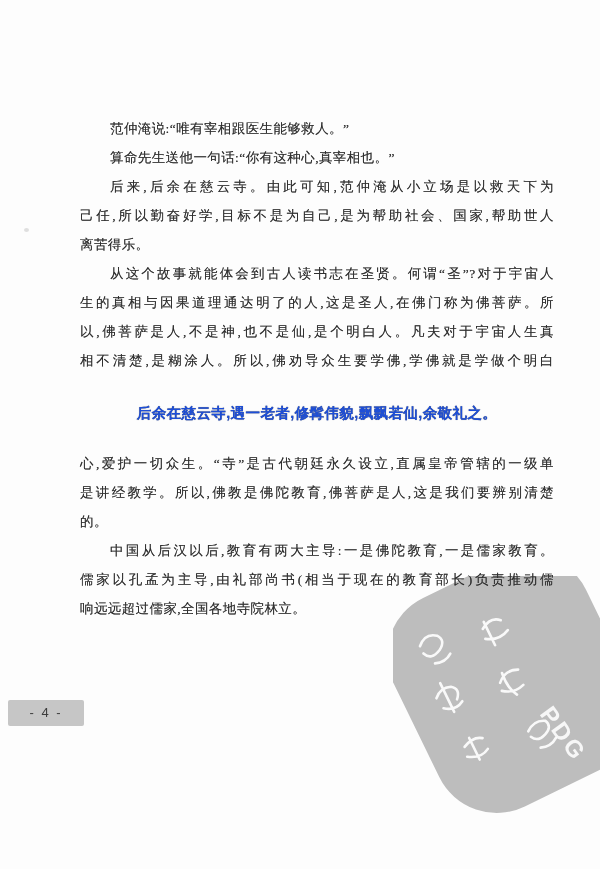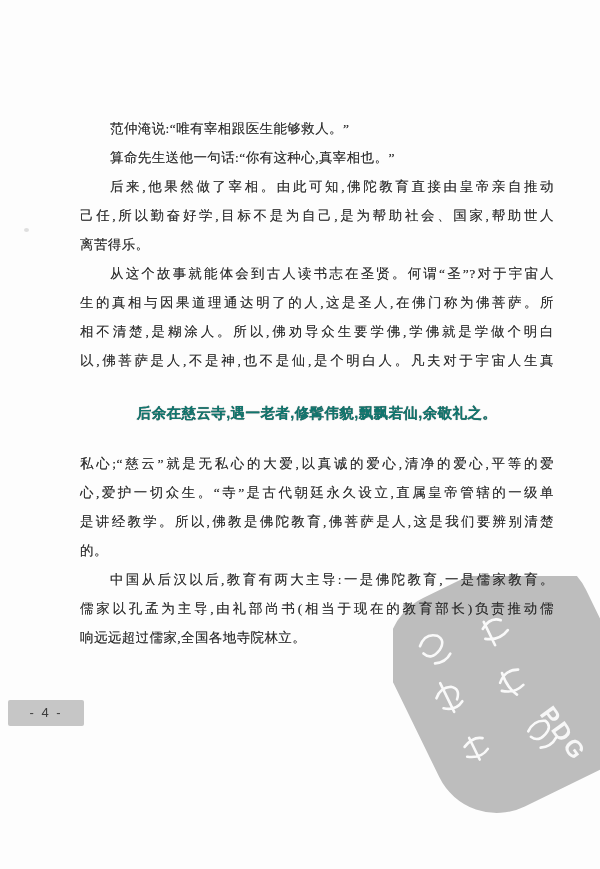--- a/index.html
+++ b/index.html
@@ -29,21 +29,21 @@
     white-space:normal;
     text-align:justify;
     text-align-last:justify;
     text-justify:inter-character;
   }
   .line.indent{ text-indent:30px; }
   .line.heading{
     font-family:"Liberation Sans","DejaVu Sans",sans-serif;
     font-weight:700;
     font-size:14.5px;
-    color:#0f766e;
+    color:#1d4ed8;
     text-align:center;
     text-shadow:0 0 .7px rgba(0,0,0,.7);
     margin:24px 0 21px 0;
     white-space:nowrap;
   }
   .page-number-badge{
     position:absolute;
     left:8px;top:700px;
     width:76px;height:26px;
     background:#c6c6c6;
@@ -92,29 +92,28 @@
           <path d="M116 158 q10 -8 20 -2 q4 8 -6 12 q-10 4 -14 -4 m4 14 q10 4 18 -2"></path>
         </g>
       </g>
       <text x="146" y="138" transform="rotate(54 146 138)" font-family="Liberation Sans, DejaVu Sans, sans-serif" font-size="24" font-weight="bold" letter-spacing="3" fill="#ffffff" opacity="0.88">PDG</text>
     </svg>
   </div>
 
   <div class="text-block">
       <div class="line indent">范仲淹说:“唯有宰相跟医生能够救人。”</div>
       <div class="line indent">算命先生送他一句话:“你有这种心,真宰相也。”</div>
-      <div class="line indent fill">后来,他果然做了宰相。由此可知,佛陀教育直接由皇帝亲自推动</div>
+      <div class="line indent fill">后来,后余在慈云寺。由此可知,范仲淹从小立场是以救天下为</div>
       <div class="line fill">己任,所以勤奋好学,目标不是为自己,是为帮助社会、国家,帮助世人</div>
       <div class="line">离苦得乐。</div>
       <div class="line indent fill">从这个故事就能体会到古人读书志在圣贤。何谓“圣”?对于宇宙人</div>
       <div class="line fill">生的真相与因果道理通达明了的人,这是圣人,在佛门称为佛菩萨。所</div>
+      <div class="line fill">以,佛菩萨是人,不是神,也不是仙,是个明白人。凡夫对于宇宙人生真</div>
       <div class="line fill">相不清楚,是糊涂人。所以,佛劝导众生要学佛,学佛就是学做个明白</div>
-      <div class="line fill">以,佛菩萨是人,不是神,也不是仙,是个明白人。凡夫对于宇宙人生真</div>
       <div class="line heading">后余在慈云寺,遇一老者,修髯伟貌,飘飘若仙,余敬礼之。</div>
-      <div class="line fill">私心;“慈云”就是无私心的大爱,以真诚的爱心,清净的爱心,平等的爱</div>
       <div class="line fill">心,爱护一切众生。“寺”是古代朝廷永久设立,直属皇帝管辖的一级单</div>
       <div class="line fill">是讲经教学。所以,佛教是佛陀教育,佛菩萨是人,这是我们要辨别清楚</div>
       <div class="line">的。</div>
       <div class="line indent fill">中国从后汉以后,教育有两大主导:一是佛陀教育,一是儒家教育。</div>
       <div class="line fill">儒家以孔孟为主导,由礼部尚书(相当于现在的教育部长)负责推动儒</div>
       <div class="line">响远远超过儒家,全国各地寺院林立。</div>
     </div>
 
   <div class="page-number-badge">- 4 -</div>
 

